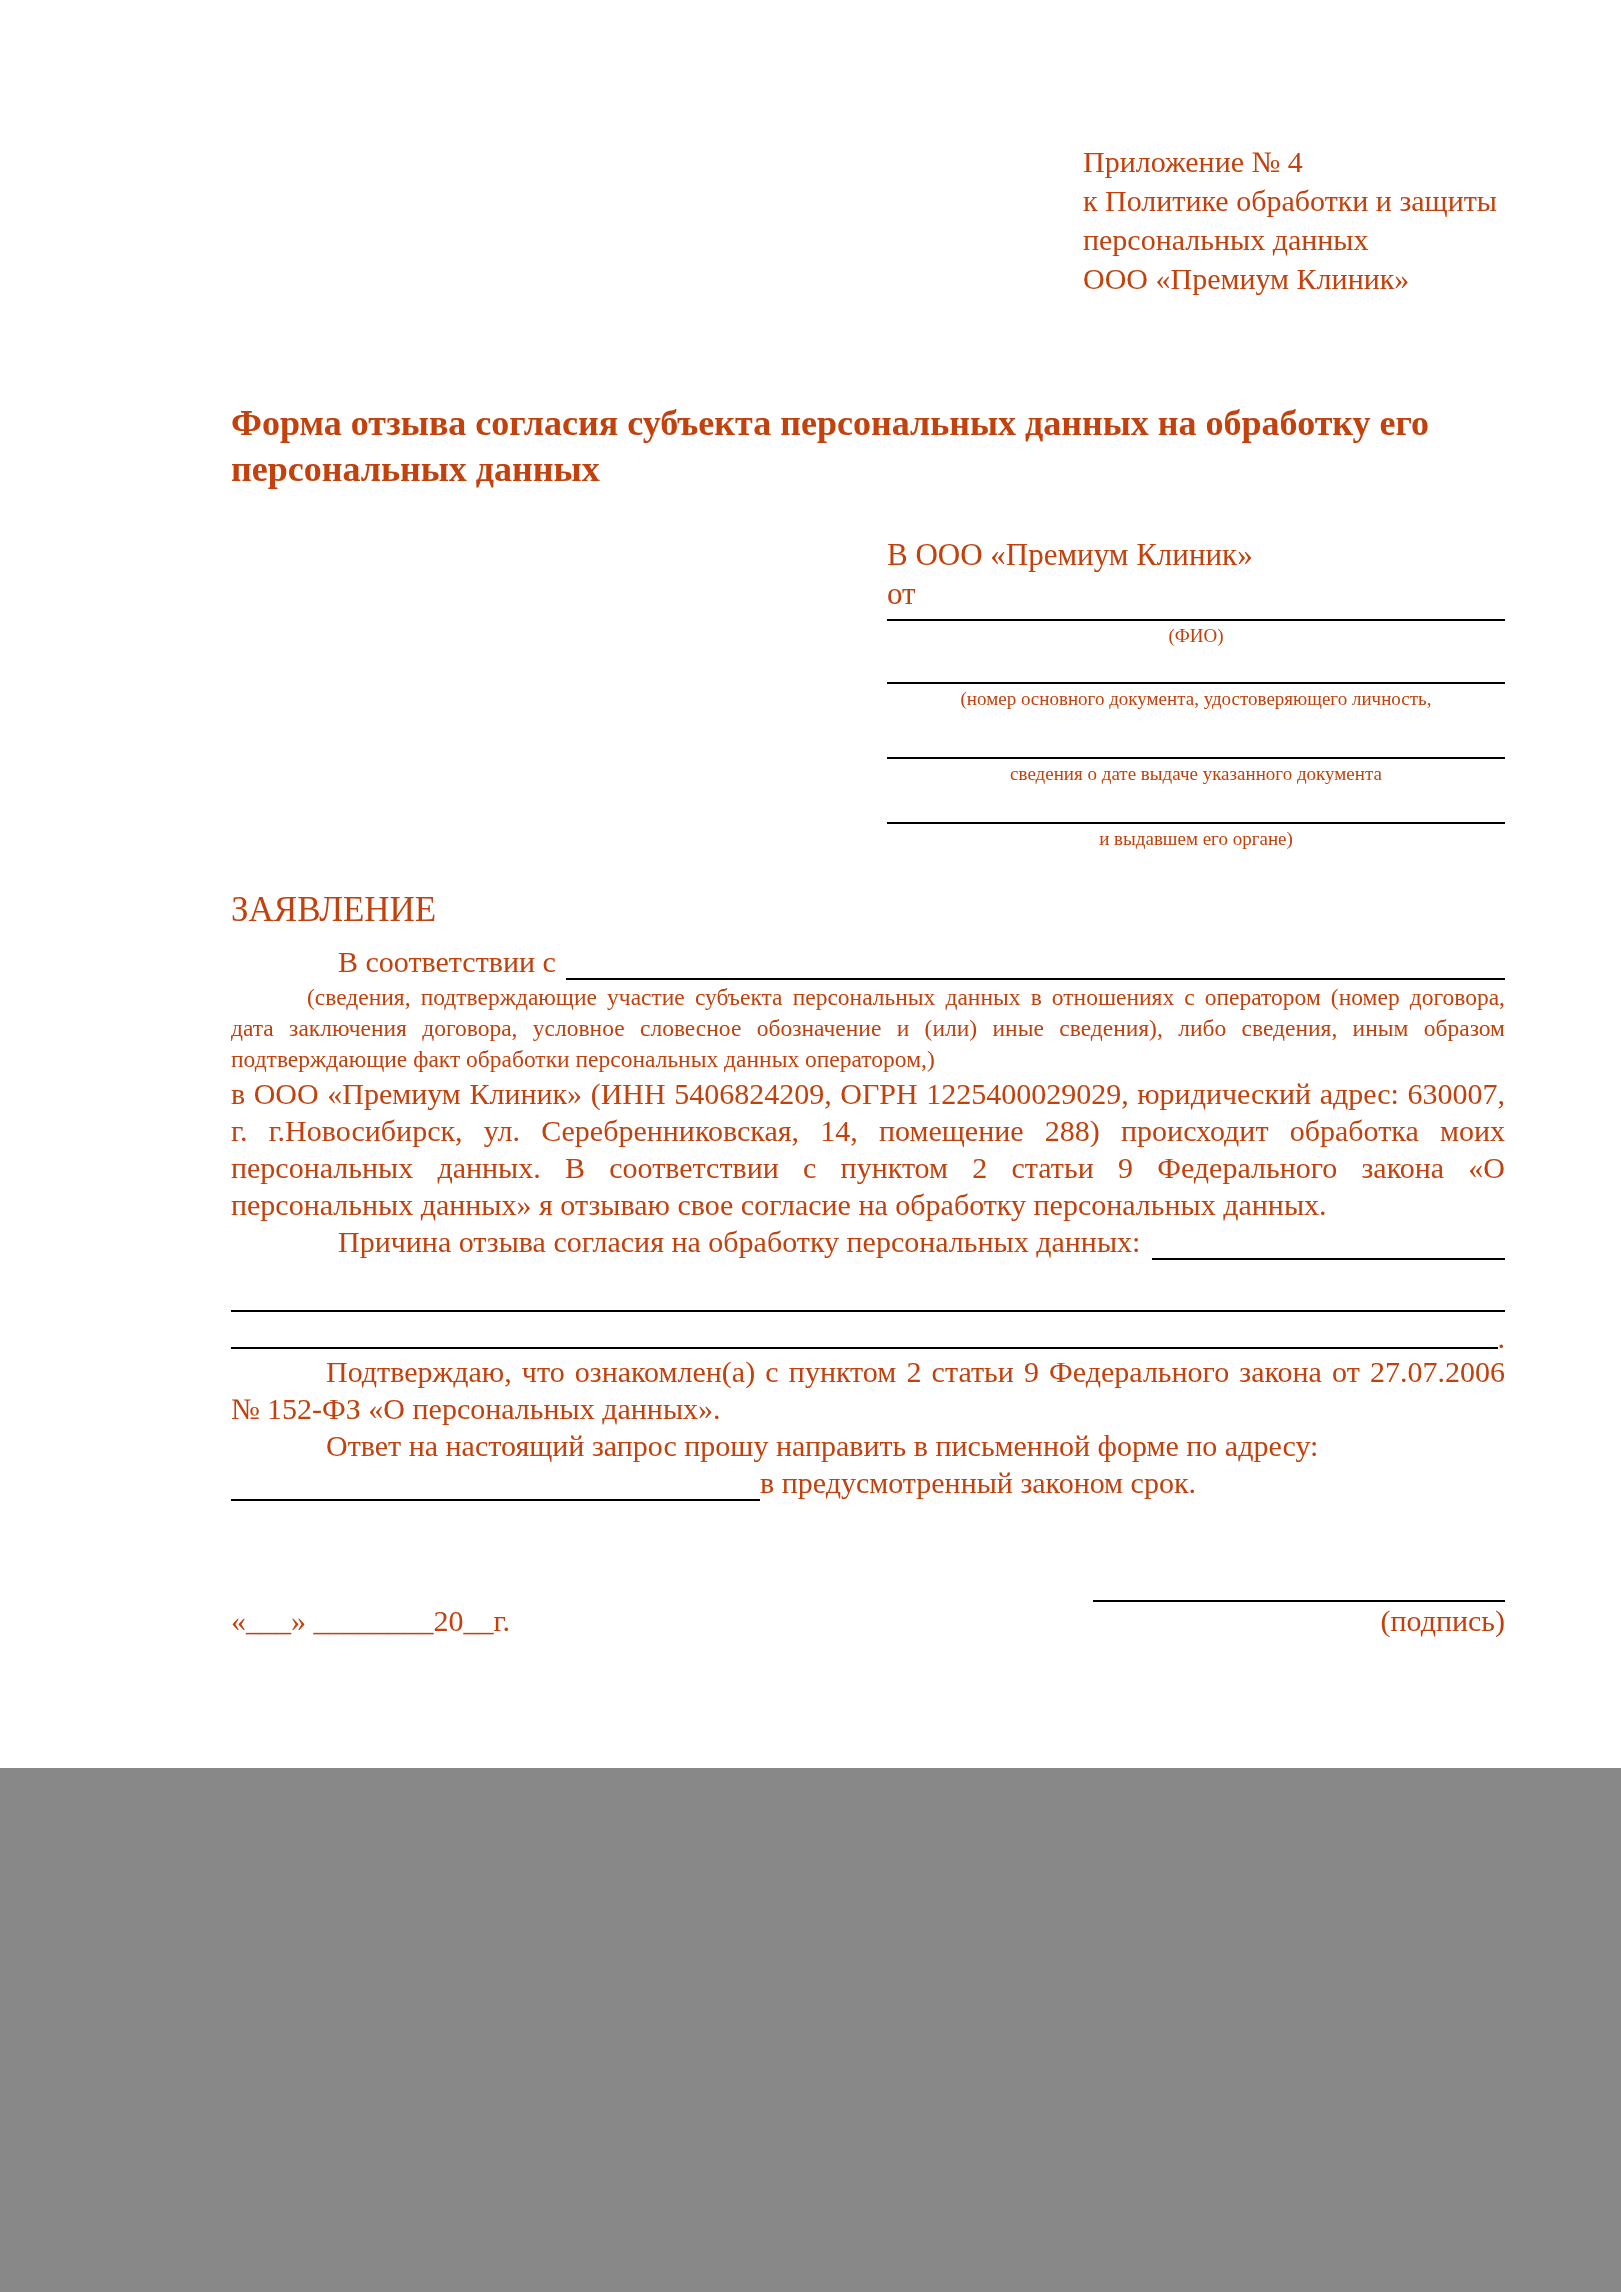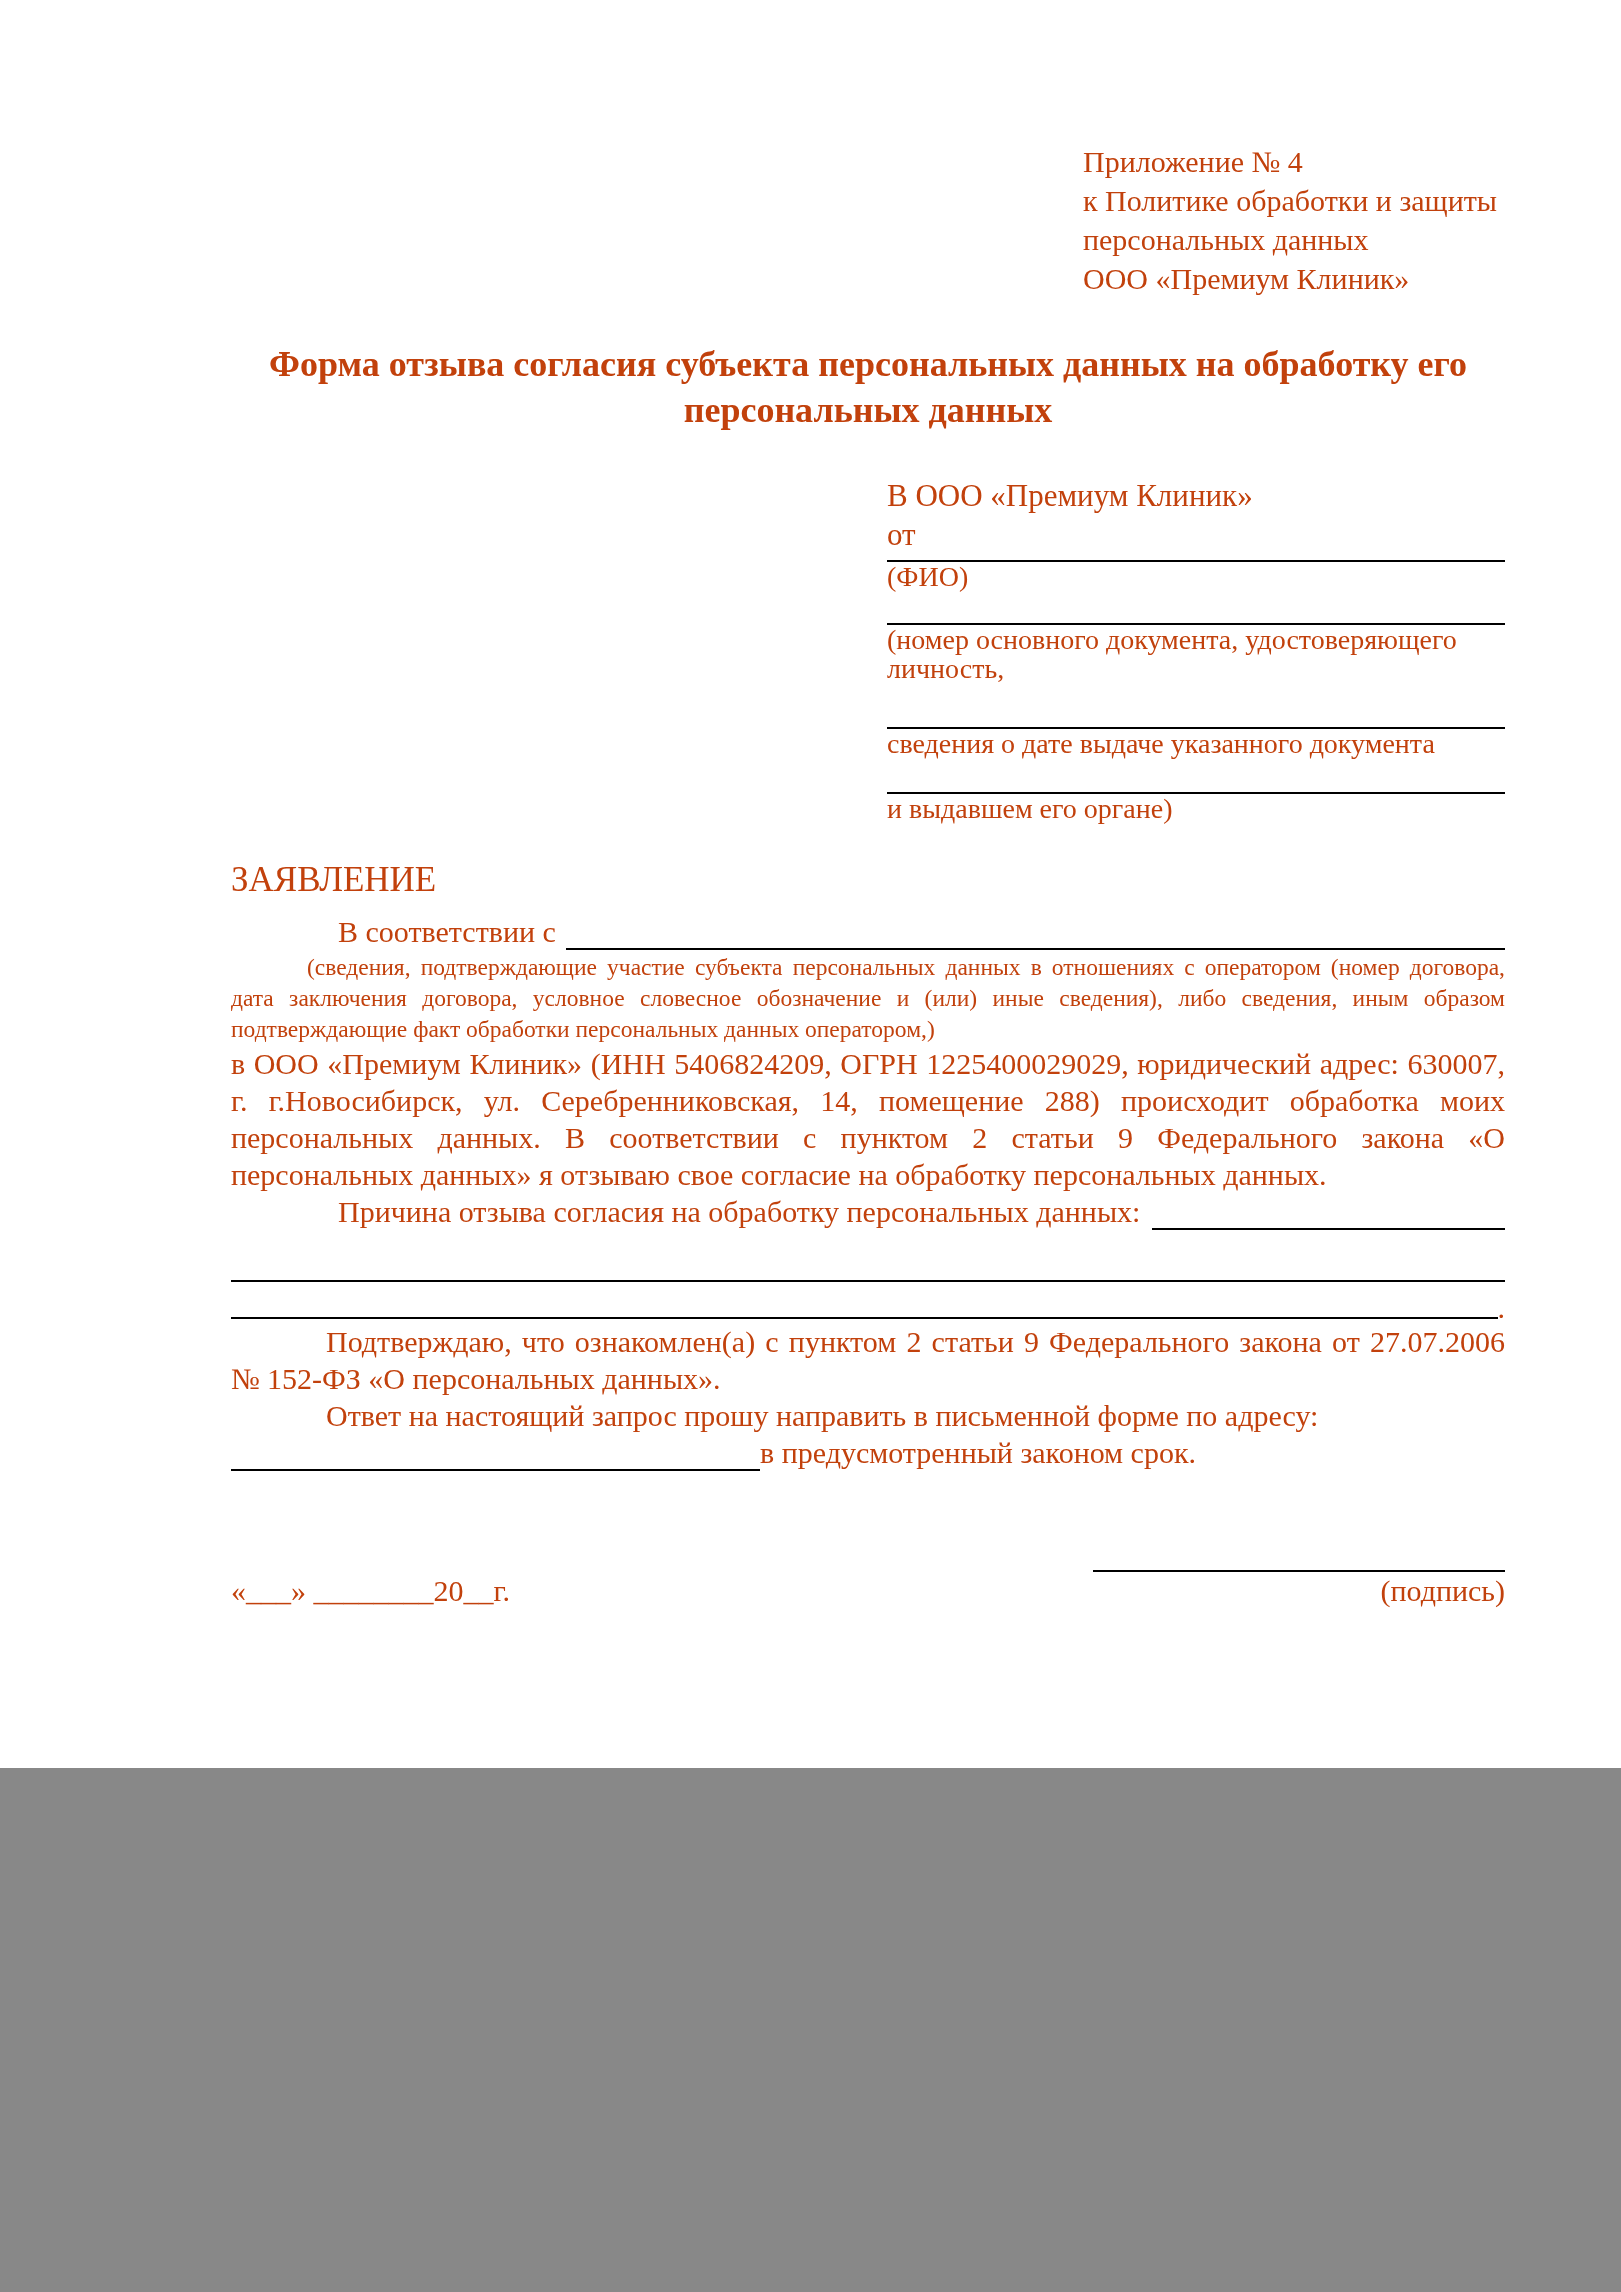--- a/index.html
+++ b/index.html
@@ -19,22 +19,22 @@
 
   
   .header-note {
     margin-left: 852px;
     font-size: 30px;
     line-height: 39px;
   }
 
   
   .doc-title {
-    margin-top: 43px;
-    text-align: center;
+    margin-top: 102px;
+    text-align: left;
     font-weight: bold;
     font-size: 36px;
     line-height: 46px;
   }
 
   
   .addressee {
     margin-left: 656px;
     margin-top: 43px;
     width: 618px;
@@ -44,21 +44,22 @@
   .addr-line { white-space: nowrap; }
   .rule {
     border-bottom: 2.9px solid #000;
     width: 100%;
   }
   .rule.r1 { height: 5.9px; }
   .rule.r2 { height: 32px; }
   .rule.r3 { height: 44px; }
   .rule.r4 { height: 34px; }
   .caption {
-    font-size: 28px;
+    text-align: center;
+    font-size: 19px;
     line-height: 29px;
   }
 
   
   .statement-heading {
     margin-top: 37px;
     text-align: left;
     font-size: 35px;
     line-height: 39px;
   }

